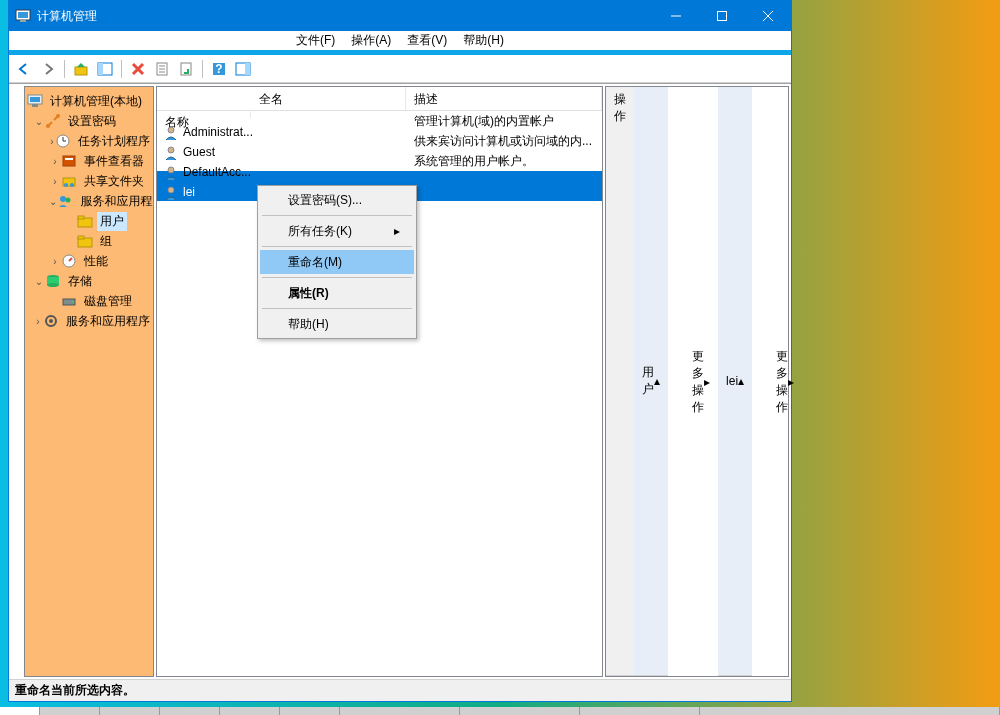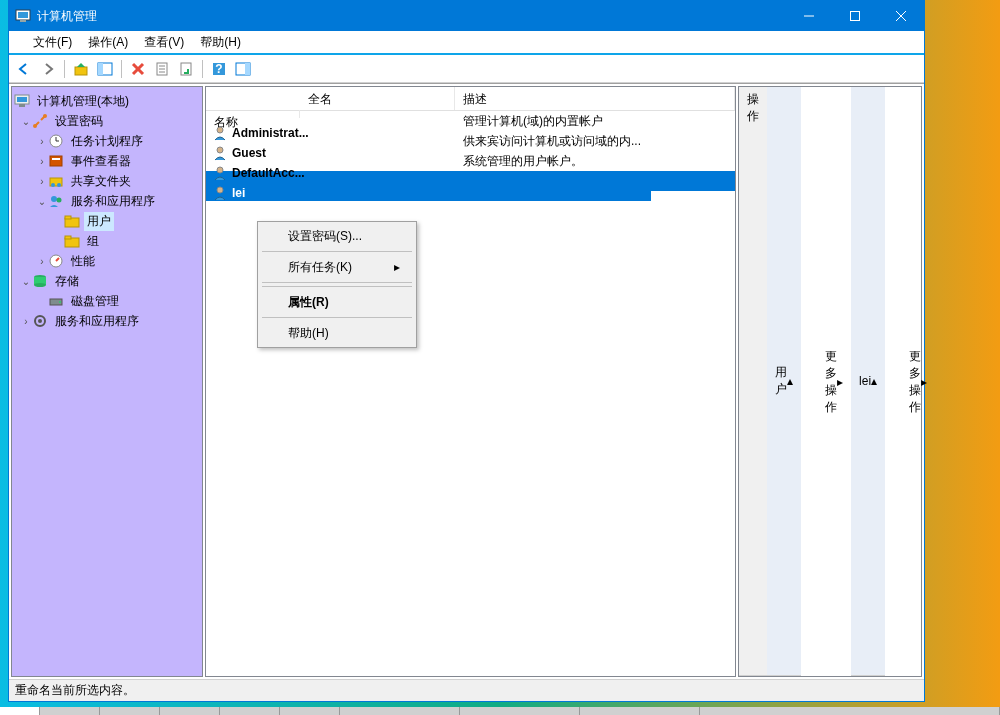--- a/index.html
+++ b/index.html
@@ -1,49 +1,49 @@
 <!DOCTYPE html>
 <html><head>
 <meta charset="utf-8">
 <style>
 * { box-sizing: border-box; margin: 0; padding: 0; font-family: "Microsoft YaHei", "Segoe UI", sans-serif; font-size: 12px; }
 body { background: linear-gradient(90deg, #0abde3, #10ac84, #f39c12); width: 1000px; height: 715px; overflow: hidden; position: relative; }
-.window { position: absolute; left: 8px; top: 0; width: 917px; height: 702px; background: #fff; border: 1px solid #0078d7; display: flex; flex-direction: column; }
+.window { position: absolute; left: 8px; top: 0; width: 784px; height: 702px; background: #fff; border: 1px solid #0078d7; display: flex; flex-direction: column; }
 .titlebar { background: #0078d7; height: 30px; display: flex; align-items: center; color: #fff; }
 .titlebar .icon { width: 16px; height: 16px; margin: 0 6px; }
 .titlebar .title { flex: 1; font-size: 12px; }
 .win-controls { display: flex; height: 100%; }
 .win-btn { width: 46px; height: 100%; display: flex; align-items: center; justify-content: center; color: #fff; }
-.menubar { height: 24px; background: #fff; border-bottom: 2px solid #0ea5e9; display: flex; align-items: center; padding: 0 16px; }
+.menubar { height: 24px; background: #fff; border-bottom: 5px solid #0ea5e9; display: flex; align-items: center; padding: 0 16px; justify-content: center; }
 .menubar .menu-item { padding: 3px 8px; }
 .toolbar { height: 28px; background: #fff; border-bottom: 1px solid #d0d0d0; display: flex; align-items: center; padding: 0 4px; gap: 2px; }
 .toolbar .tb-btn { width: 22px; height: 22px; display: flex; align-items: center; justify-content: center; border: 1px solid transparent; }
 .toolbar .sep { width: 1px; height: 18px; background: #c0c0c0; margin: 0 3px; }
 .content { flex: 1; display: flex; border-top: 1px solid #a0a0a0; }
-.tree-pane { width: 192px; border: 1px solid #828790; margin: 2px 2px 2px 2px; background: #c4b5fd; overflow: auto; padding: 4px 0; }
+.tree-pane { width: 192px; border: 1px solid #828790; margin: 2px 2px 2px 15px; background: #fdba74; overflow: auto; padding: 4px 0; }
 .tree-node { display: flex; align-items: center; height: 20px; white-space: nowrap; }
 .tree-node .expander { width: 12px; text-align: center; color: #555; font-size: 10px; cursor: pointer; }
 .tree-node .node-icon { width: 16px; height: 16px; margin-right: 4px; }
 .tree-node .node-label { padding: 1px 3px; }
 .tree-node.selected .node-label { background: #cce8ff; }
 .list-pane { flex: 1; border: 1px solid #828790; margin: 2px 0; background: #fff; display: flex; flex-direction: column; position: relative; }
 .list-header { display: flex; height: 24px; border-bottom: 1px solid #e0e0e0; background: #fff; }
 .list-header .col { padding: 4px 8px; border-right: 1px solid #e8e8e8; }
 .list-rows { flex: 1; position: relative; }
 .list-row { display: flex; height: 20px; align-items: center; }
 .list-row.selected { background: #0078d7; color: #fff; }
 .list-row.selected .cell-name { background: #0078d7; color: #fff; }
-.cell-name { display: flex; align-items: center; padding-left: 6px; font-weight: bold; }
+.cell-name { display: flex; padding-left: 6px; }
 .cell-name .user-icon { width: 16px; height: 16px; margin-right: 4px; }
 .actions-pane { width: 184px; border: 1px solid #828790; margin: 2px; background: #fff; display: flex; }
 .actions-header { background: #f0f0f0; border-bottom: 1px solid #d0d0d0; padding: 4px 8px; font-weight: normal; }
 .actions-group-head { background: #e8eef7; padding: 4px 8px; display: flex; justify-content: space-between; align-items: center; border-bottom: 1px solid #d0d0d0; }
 .actions-item { padding: 4px 8px 4px 24px; display: flex; justify-content: space-between; align-items: center; }
-.statusbar { height: 22px; border-top: 1px solid #d0d0d0; background: #f0f0f0; padding: 2px 6px; font-size: 12px; display: flex; align-items: center; }
-.context-menu { position: absolute; left: 248px; top: 184px; width: 160px; background: #f0f0f0; border: 1px solid #a0a0a0; box-shadow: 2px 2px 4px rgba(0,0,0,0.25); padding: 2px; z-index: 100; margin-top: 36px; }
+.statusbar { height: 22px; border-top: 1px solid #d0d0d0; background: #f0f0f0; padding: 2px 6px; font-size: 12px; display: flex; align-items: center; font-weight: bold; }
+.context-menu { position: absolute; left: 248px; top: 184px; width: 160px; background: #f0f0f0; border: 1px solid #a0a0a0; box-shadow: 2px 2px 4px rgba(0,0,0,0.25); padding: 2px; z-index: 100; }
 .ctx-item { height: 24px; display: flex; align-items: center; justify-content: space-between; padding: 0 14px 0 28px; }
 .ctx-item.highlighted { background: #90c8f6; }
 .ctx-sep { height: 1px; background: #c0c0c0; margin: 3px 2px; }
 .ctx-item.bold { font-weight: bold; }
 .taskbar-strip { position: absolute; bottom: 0; left: 0; right: 0; height: 8px; background: #d0d0d0; display: flex; }
 .taskbar-strip div { border-right: 1px solid #999; height: 100%; }
 svg { display: block; }
 .col-name { width: 94px; margin-top: 23px; }
 .col-fullname { width: 155px; }
 .col-desc { flex: 1; }
@@ -364,20 +364,23 @@
   <div class="context-menu">
     <div class="ctx-item">
         <span>设置密码(S)...</span>
       </div>
     <div class="ctx-sep"></div>
     <div class="ctx-item">
         <span>所有任务(K)</span>
         <span>▸</span>
       </div>
     <div class="ctx-sep"></div>
+    <div class="ctx-item highlighted">
+        <span>重命名(M)</span>
+      </div>
     <div class="ctx-sep"></div>
     <div class="ctx-item bold">
         <span>属性(R)</span>
       </div>
     <div class="ctx-sep"></div>
     <div class="ctx-item">
         <span>帮助(H)</span>
       </div>
   </div>
 </div>

